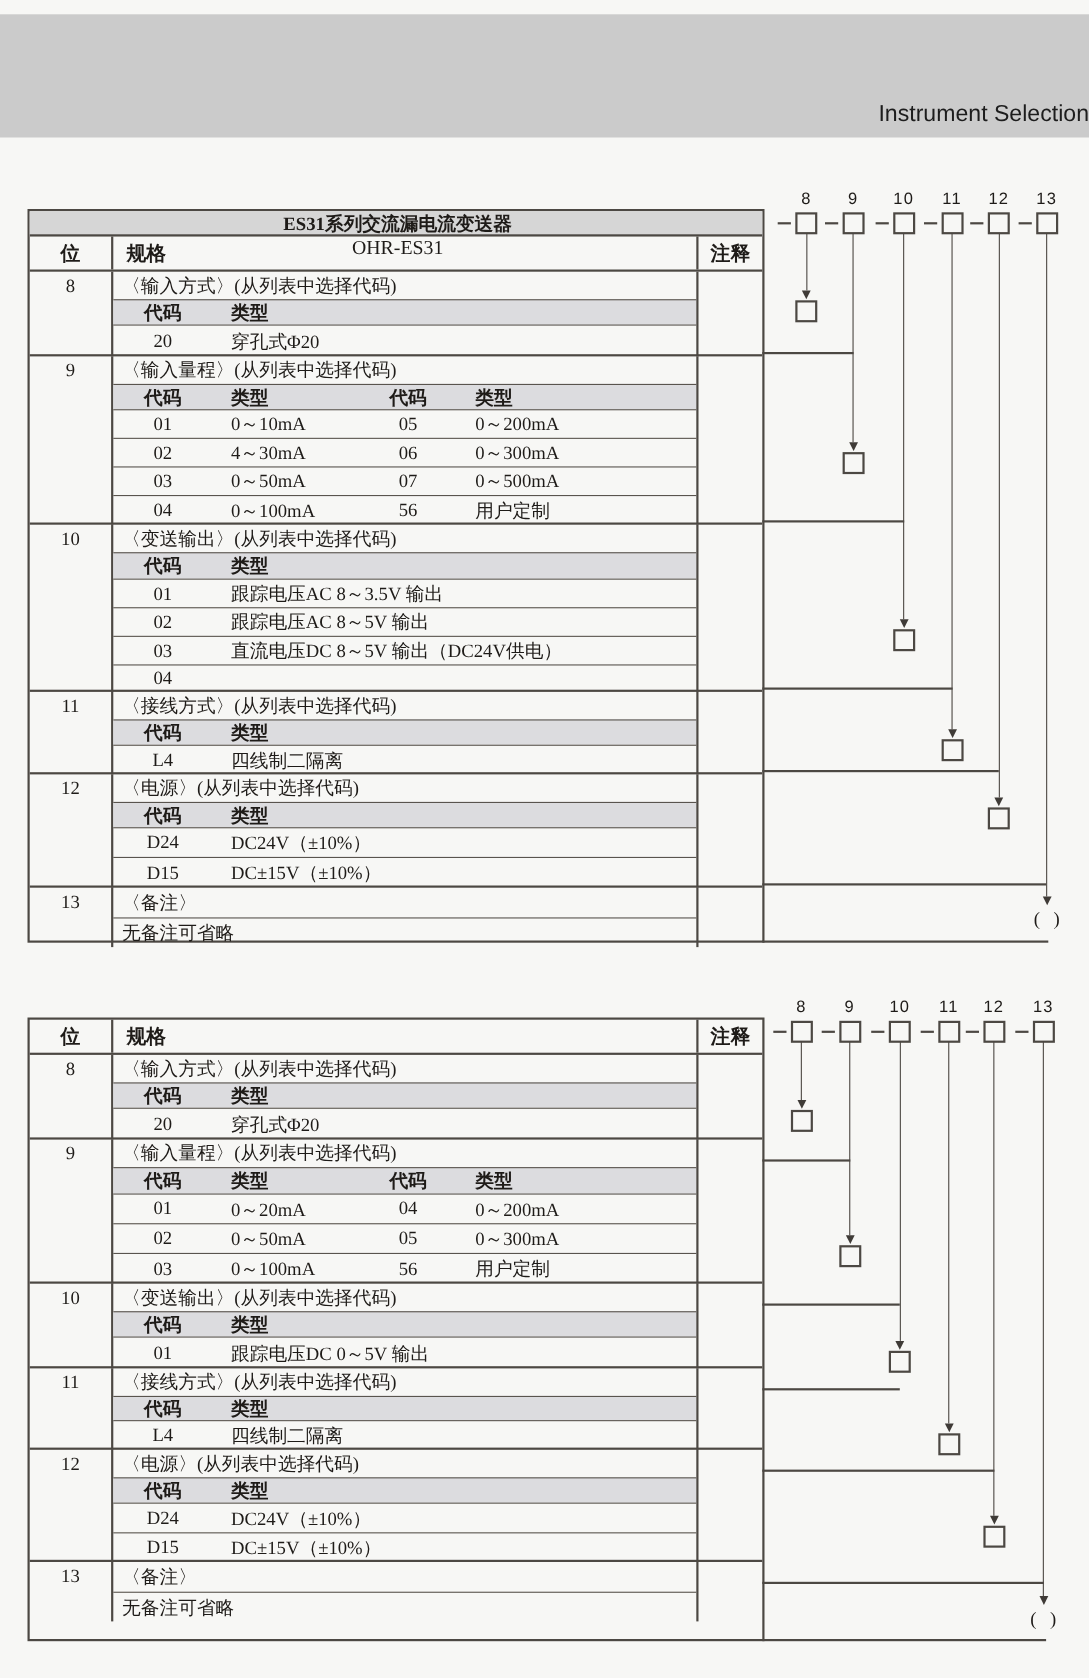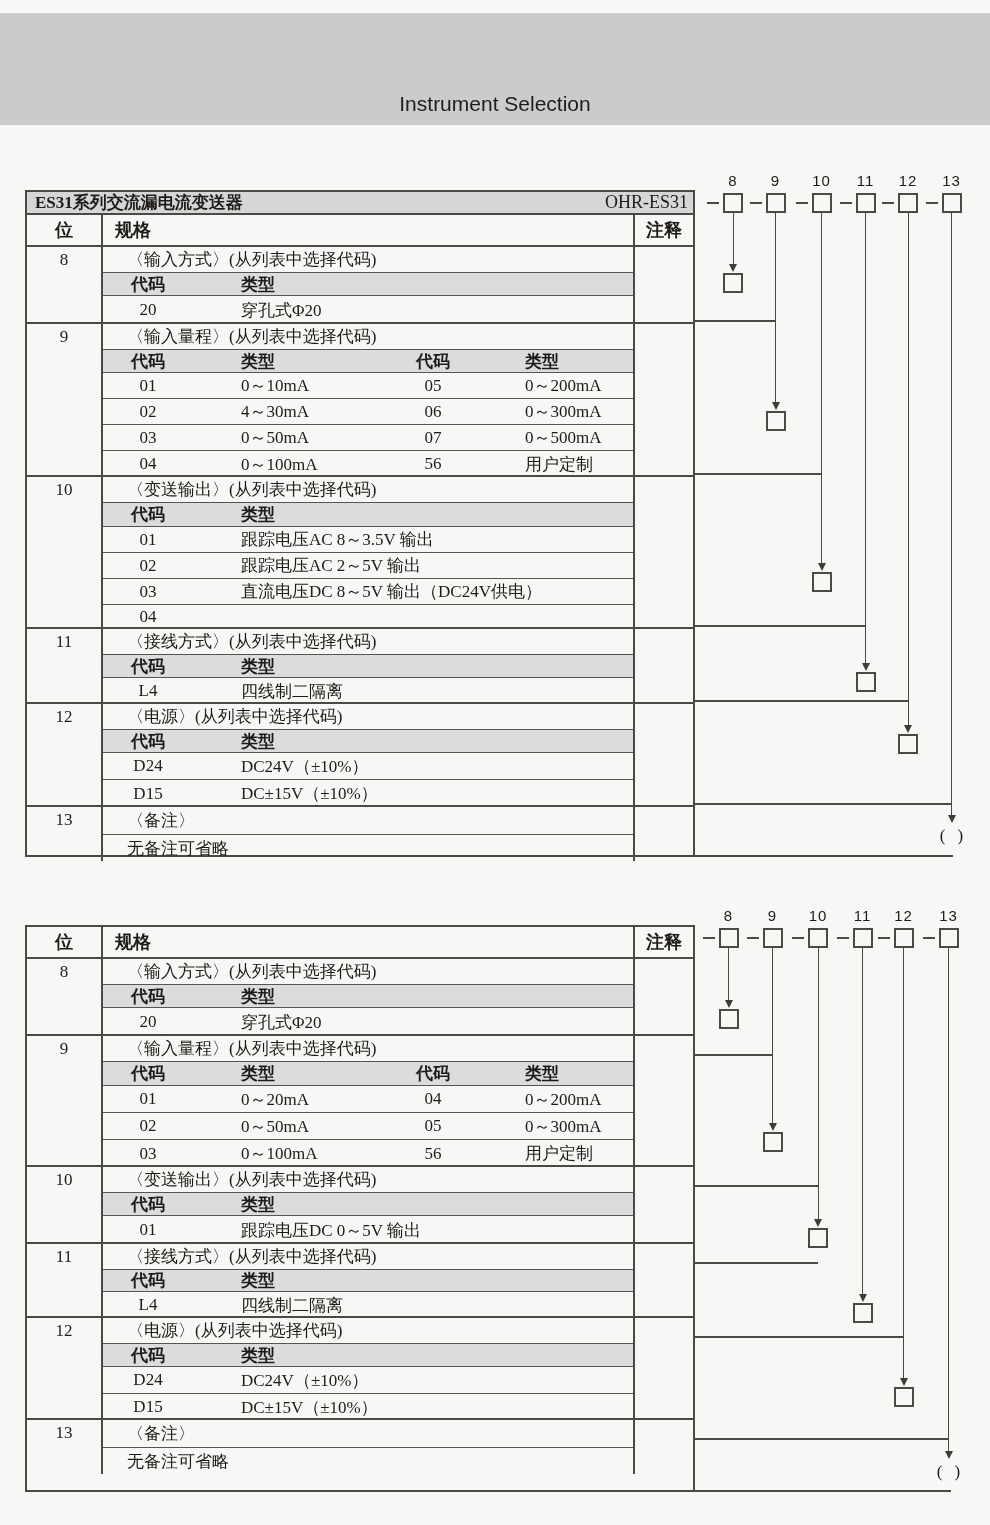--- a/index.html
+++ b/index.html
@@ -3,58 +3,58 @@
 <meta charset="utf-8">
 <style>
   html,body{margin:0;padding:0;background:#f7f7f5;}
   #stage{position:relative;width:990px;height:1525px;background:#f7f7f5;overflow:hidden;
          font-family:"Liberation Serif","DejaVu Serif",serif;color:#1e1b18;}
   .abs{position:absolute;}
   .banner{left:0;top:13px;width:990px;height:112px;background:#cbcbcb;}
   .page-title{left:0;top:32px;width:990px;text-align:center;
               font-family:"Liberation Sans","DejaVu Sans",sans-serif;
               font-weight:bold;font-size:46px;letter-spacing:3px;color:#0f0f0f;}
-  .page-subtitle{left:0;top:92px;width:990px;text-align:center;
+  .page-subtitle{left:0;top:92px;width:990px;text-align:right;
                  font-family:"Liberation Sans","DejaVu Sans",sans-serif;
                  font-size:21px;color:#1d1d1d;}
   .tbl{border:2px solid #4c4843;box-sizing:border-box;}
   .titlebar{background:#d6d6d6;display:flex;justify-content:space-between;align-items:center;
             padding:0 5px 0 8px;box-sizing:border-box;border-bottom:2px solid #4c4843;}
   .ttl{font-weight:bold;font-size:17px;}
   .mdl{font-size:18px;}
   .grid{display:grid;grid-template-columns:76px 530px 1fr;box-sizing:border-box;}
   .sec{border-top:2px solid #4c4843;}
   .pos-cell{border-right:2px solid #4c4843;text-align:center;font-size:17px;padding-top:3px;box-sizing:border-box;}
   .note-cell{border-left:2px solid #4c4843;}
   .th{font-weight:bold;font-size:18px;padding-top:3px;}
   .thl{font-weight:bold;font-size:18px;padding:3px 0 0 12px;}
   .mid{display:flex;flex-direction:column;min-width:0;}
   .r{display:flex;align-items:center;font-size:17px;box-sizing:border-box;}
-  .r.b{border-top:1px solid #59544e;gap:31px;}
+  .r.b{border-top:1px solid #59544e;}
   .gray{background:#dcdcdf;font-weight:bold;}
-  .spec{padding-left:24px;}
+  .spec{padding-left:8px;}
   .c1{width:90px;text-align:center;flex:none;}
   .t1c{margin-left:17px;}
   .t1w{margin-left:17px;width:131px;flex:none;}
   .c2{width:60px;text-align:center;flex:none;}
   .t2c{margin-left:31px;}
   .dline{background:#4c4843;}
   .cbox{width:20px;height:20px;border:2px solid #4c4843;box-sizing:border-box;}
   .plabel{font-family:"Liberation Sans","DejaVu Sans",sans-serif;font-size:15px;text-align:center;letter-spacing:1px;}
   .arr{width:0;height:0;border-left:4px solid transparent;border-right:4px solid transparent;border-top:8px solid #3f3b37;}
   .paren{font-size:17px;white-space:pre;word-spacing:8px;text-align:center;}
 </style>
 </head>
 <body>
 
 <div id="stage">
   <div class="abs banner"></div>
   <div class="abs page-subtitle">Instrument Selection</div>
 <div class="abs tbl" style="left:25px;top:190px;width:670px;height:667px;">
-      <div class="titlebar" style="height:23px;">
+      <div class="titlebar" style="height:23px;flex-direction:column;">
         <span class="ttl">ES31系列交流漏电流变送器</span>
         <span class="mdl">OHR-ES31</span>
       </div>
       <div class="grid" style="height:30px;">
         <div class="pos-cell th">位</div>
         <div class="thl">规格</div>
         <div class="note-cell th" style="text-align:center;">注释</div>
       </div>
       <div class="grid sec" style="height:77px;">
         <div class="pos-cell">8</div>
@@ -115,21 +115,21 @@
           <div class="r b gray" style="height:24px;">
             <span class="c1">代码</span>
             <span class="t1c">类型</span>
           </div>
           <div class="r b" style="height:26px;">
             <span class="c1">01</span>
             <span class="t1c">跟踪电压AC 8～3.5V 输出</span>
           </div>
           <div class="r b" style="height:26px;">
             <span class="c1">02</span>
-            <span class="t1c">跟踪电压AC 2～5V 输出</span>
+            <span class="t1c">跟踪电压AC 8～5V 输出</span>
           </div>
           <div class="r b" style="height:26px;">
             <span class="c1">03</span>
             <span class="t1c">直流电压DC 8～5V 输出（DC24V供电）</span>
           </div>
           <div class="r b" style="height:25px;">
             <span class="c1">04</span>
           </div>
         </div>
         <div class="note-cell"></div>

